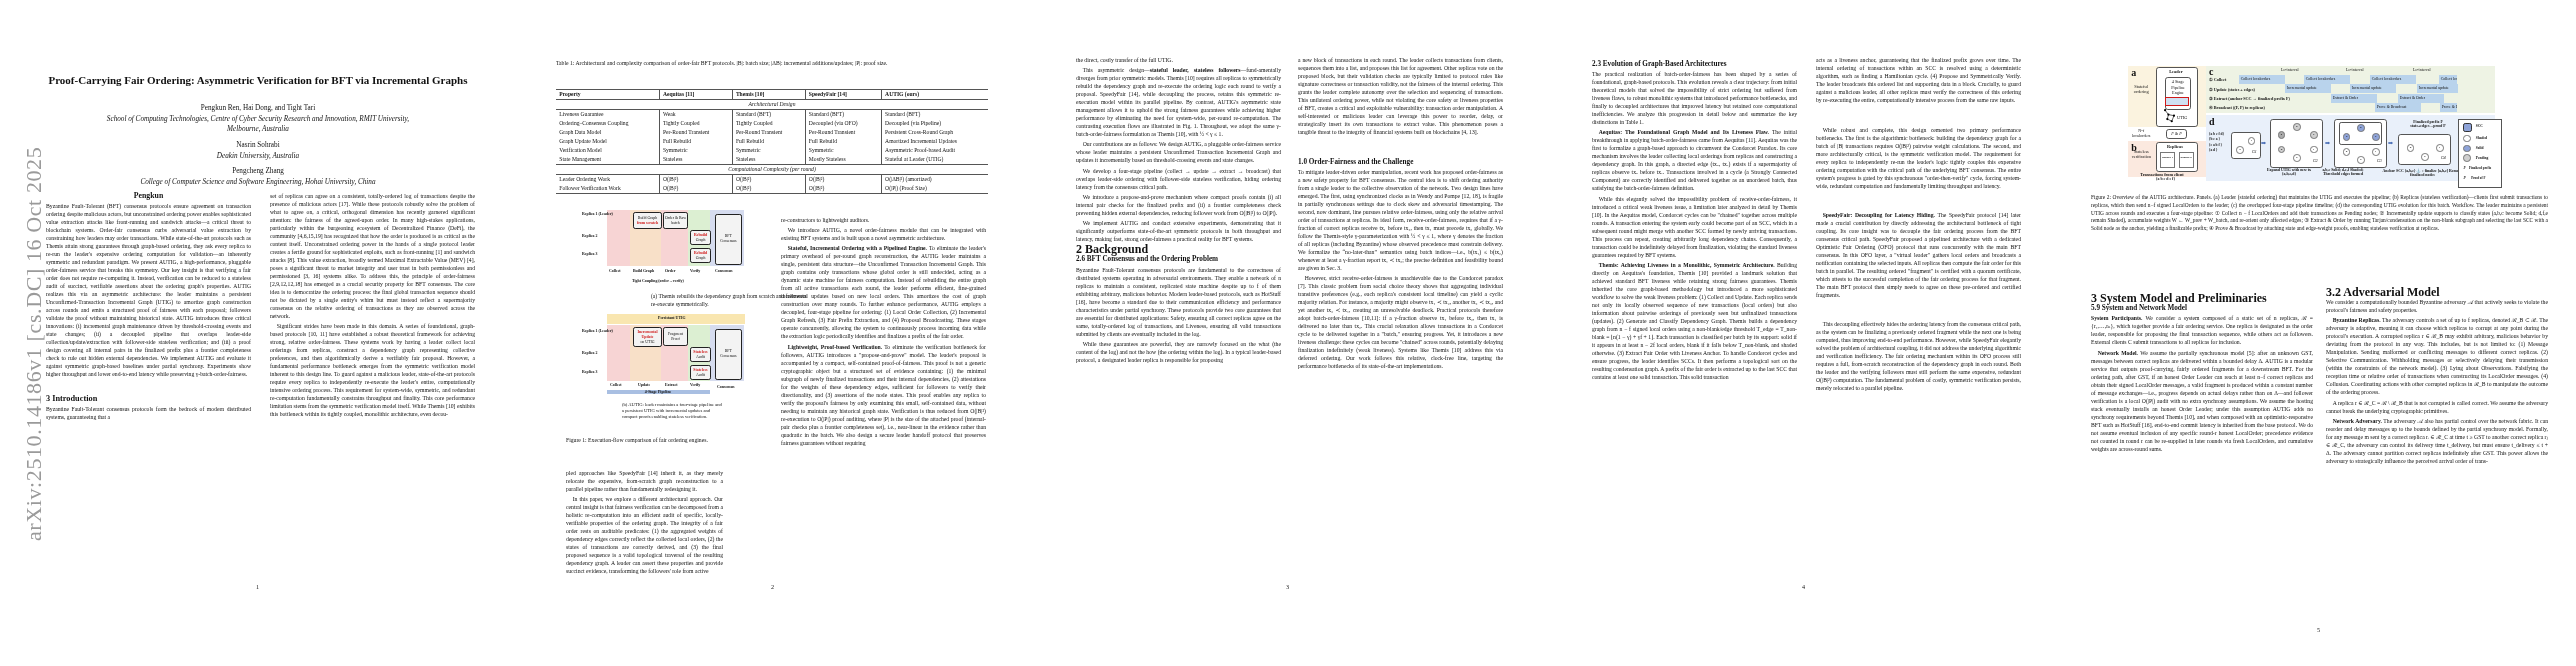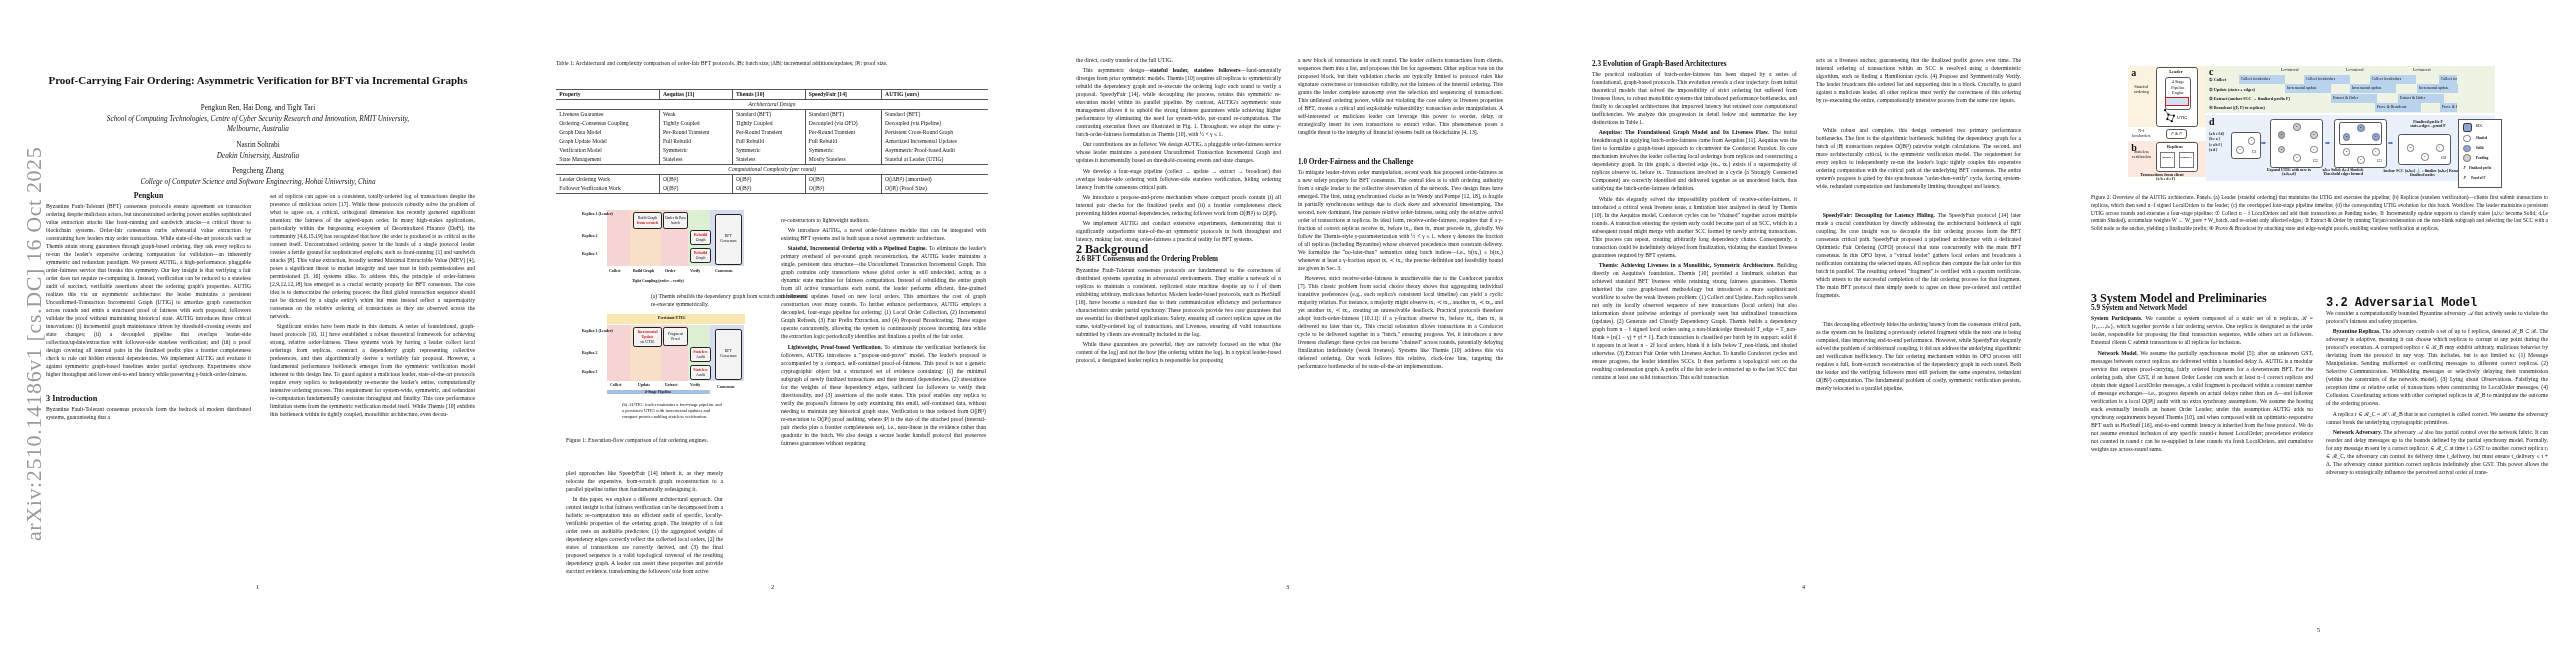--- a/index.html
+++ b/index.html
@@ -380,21 +380,21 @@
   </div>
   <div class="cap" style="position:absolute;left:30px;top:194px;width:457px;font-size:5.4px;line-height:7.8px;text-align:justify;">Figure 2: Overview of the AUTIG architecture. Panels. (a) Leader (stateful ordering) that maintains the UTIG and executes the pipeline; (b) Replicas (stateless verification)—clients first submit transactions to replicas, which then send n−f signed LocalOrders to the leader; (c) the overlapped four-stage pipeline timeline; (d) the corresponding UTIG evolution for this batch. Workflow. The leader maintains a persistent UTIG across rounds and executes a four-stage pipeline: ① Collect n − f LocalOrders and add their transactions as Pending nodes; ② Incrementally update supports to classify states (a,b,c become Solid; d,f,e remain Shaded), accumulate weights W ← W_prev + W_batch, and re-orient only affected edges; ③ Extract &amp; Order by running Tarjan/condensation on the non-blank subgraph and selecting the last SCC with a Solid node as the anchor, yielding a finalizable prefix; ④ Prove &amp; Broadcast by attaching state and edge-weight proofs, enabling stateless verification at replicas.</div>
 
   <div class="col" style="left:30px;top:294px;width:222px;">
     <p class="h1" style="margin-top:0;">3   System Model and Preliminaries</p>
     <p class="h2">5.9   System and Network Model</p>
     <p class="noind"><span class="b">System Participants.</span> <span>We consider a system composed of a static set of n replicas, ℛ = {r₁,…,rₙ}, which together provide a fair ordering service. One replica is designated as the order leader, responsible for proposing the final transaction sequence, while others act as followers. External clients C submit transactions to all replicas for inclusion.</span></p>
     <p><span class="b">Network Model.</span> <span>We assume the partially synchronous model [5]: after an unknown GST, messages between correct replicas are delivered within a bounded delay Δ. AUTIG is a modular service that outputs proof-carrying, fairly ordered fragments for a downstream BFT. For the ordering path, after GST, if an honest Order Leader can reach at least n−f correct replicas and obtain their signed LocalOrder messages, a valid fragment is produced within a constant number of message exchanges—i.e., progress depends on actual delays rather than on Δ—and follower verification is a local O(|P|) audit with no extra synchrony assumptions. We assume the hosting stack eventually installs an honest Order Leader; under this assumption AUTIG adds no synchrony requirements beyond Themis [10], and when composed with an optimistic-responsive BFT such as HotStuff [16], end-to-end commit latency is inherited from the base protocol. We do not assume eventual inclusion of any specific round-r honest LocalOrder; precedence evidence not counted in round r can be re-supplied in later rounds via fresh LocalOrders, and cumulative weights are across-round sums.</span></p>
   </div>
   <div class="col" style="left:265px;top:283px;width:222px;">
-    <p class="h1" style="margin-top:16px;font-family:Liberation Mono, monospace;">3.2   Adversarial Model</p>
+    <p class="h1" style="margin-top:5px;">3.2   Adversarial Model</p>
     <p class="noind">We consider a computationally bounded Byzantine adversary 𝒜 that actively seeks to violate the protocol's fairness and safety properties.</p>
     <p><span class="b">Byzantine Replicas.</span> <span>The adversary controls a set of up to f replicas, denoted ℛ_B ⊂ ℛ. The adversary is adaptive, meaning it can choose which replicas to corrupt at any point during the protocol's execution. A corrupted replica r ∈ ℛ_B may exhibit arbitrary, malicious behavior by deviating from the protocol in any way. This includes, but is not limited to: (1) Message Manipulation. Sending malformed or conflicting messages to different correct replicas. (2) Selective Communication. Withholding messages or selectively delaying their transmission (within the constraints of the network model). (3) Lying about Observations. Falsifying the reception time or relative order of transactions when constructing its LocalOrder messages. (4) Collusion. Coordinating actions with other corrupted replicas in ℛ_B to manipulate the outcome of the ordering process.</span></p>
     <p>A replica r ∈ ℛ_C = ℛ \ ℛ_B that is not corrupted is called correct. We assume the adversary cannot break the underlying cryptographic primitives.</p>
     <p><span class="b">Network Adversary.</span> <span>The adversary 𝒜 also has partial control over the network fabric. It can reorder and delay messages up to the bounds defined by the partial synchrony model. Formally, for any message m sent by a correct replica rᵢ ∈ ℛ_C at time t ≥ GST to another correct replica rⱼ ∈ ℛ_C, the adversary can control its delivery time t_delivery, but must ensure t_delivery ≤ t + Δ. The adversary cannot partition correct replicas indefinitely after GST. This power allows the adversary to strategically influence the perceived arrival order of trans-</span></p>
   </div>
   <div class="pnum" style="top:627px;">5</div>
 </div>
 
 
 </body></html>

